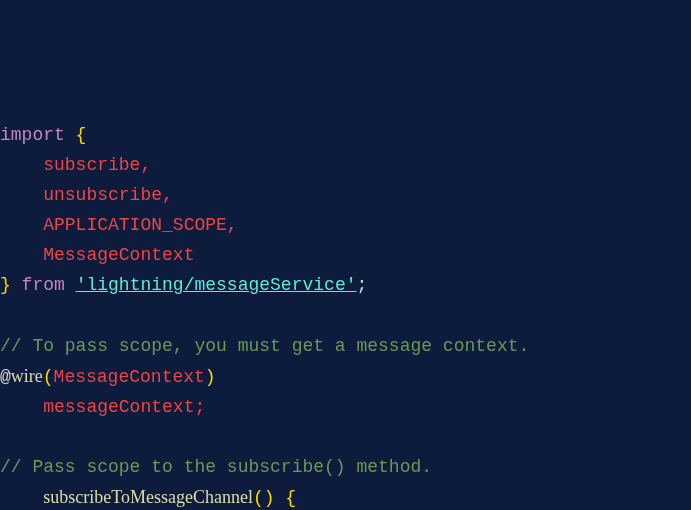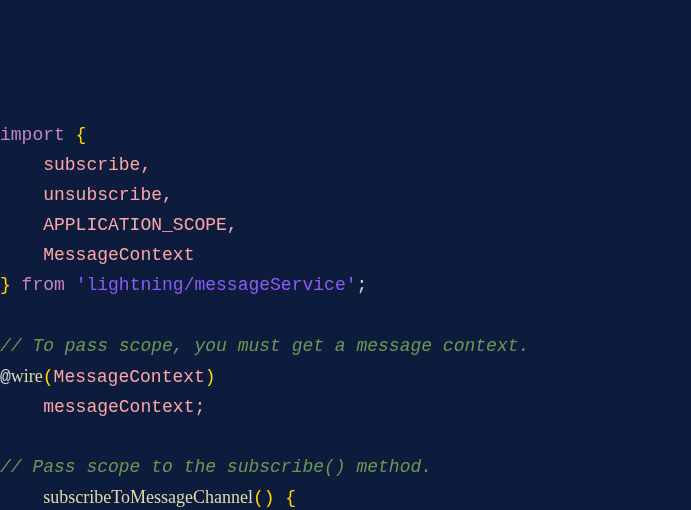--- a/index.html
+++ b/index.html
@@ -17,23 +17,23 @@
       width: 691px;
       height: 510px;
       overflow: hidden;
       white-space: pre;
     }
     .line {
       display: block;
       min-height: 30px;
     }
     .keyword { color: #c586c0; }
-    .identifier { color: #fca5a5; }
-    .string { color: #8b5cf6; }
-    .comment { color: #6a9955; font-style: italic; }
+    .identifier { color: #ef4444; }
+    .string { color: #5eead4; text-decoration: underline; }
+    .comment { color: #6a9955; }
     .method { color: #dcdcaa; font-family: Liberation Serif, serif; }
     .punct { color: #d4d4d4; }
     .white { color: #d4d4d4; }
     .brace { color: #ffd700; }
   </style>
 </head>
 <body>
 
 
 

